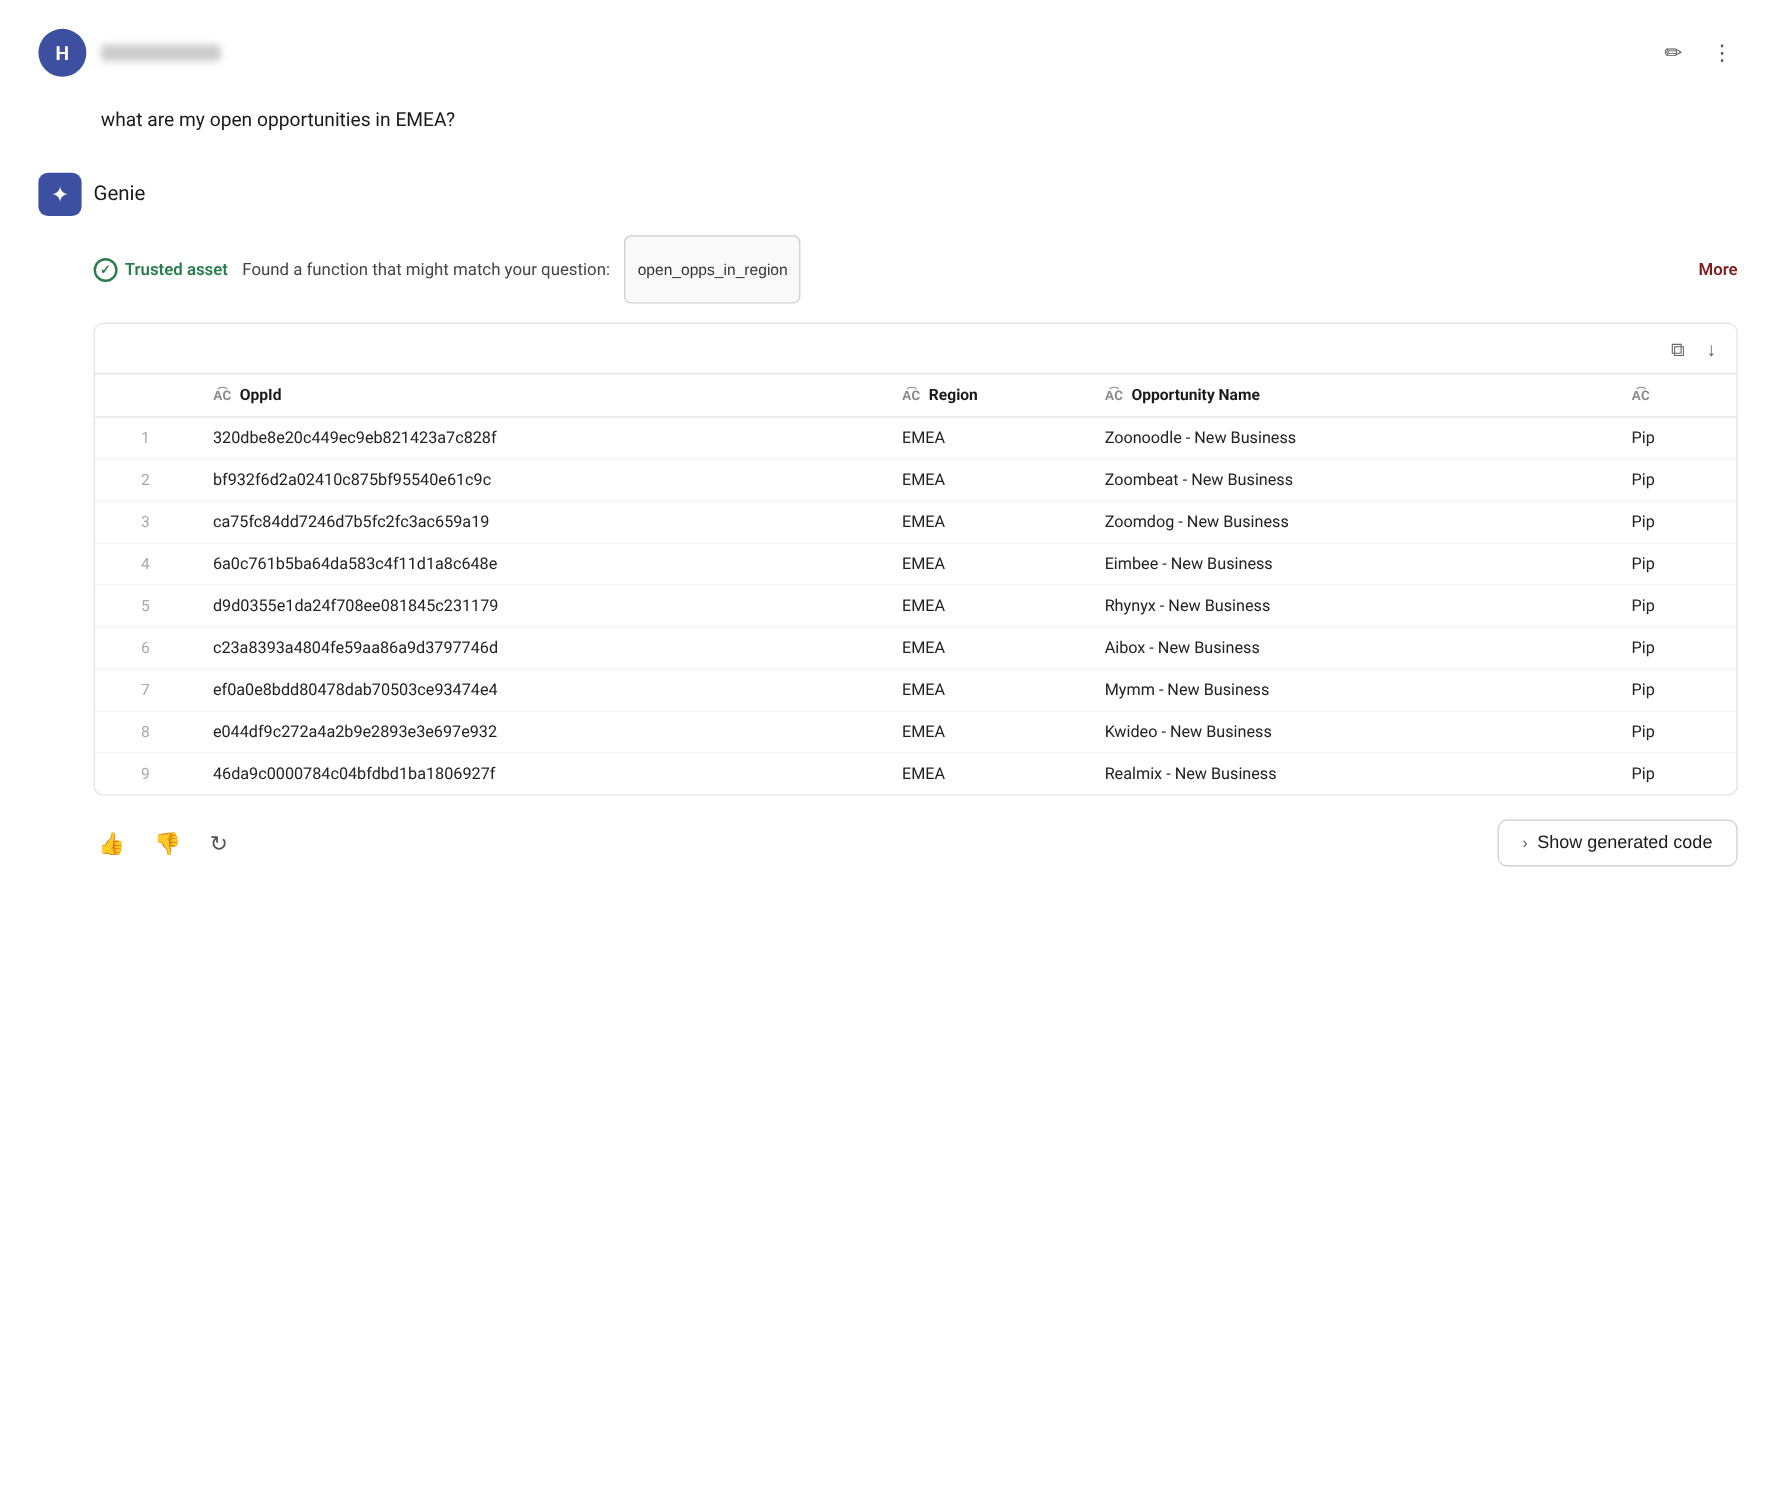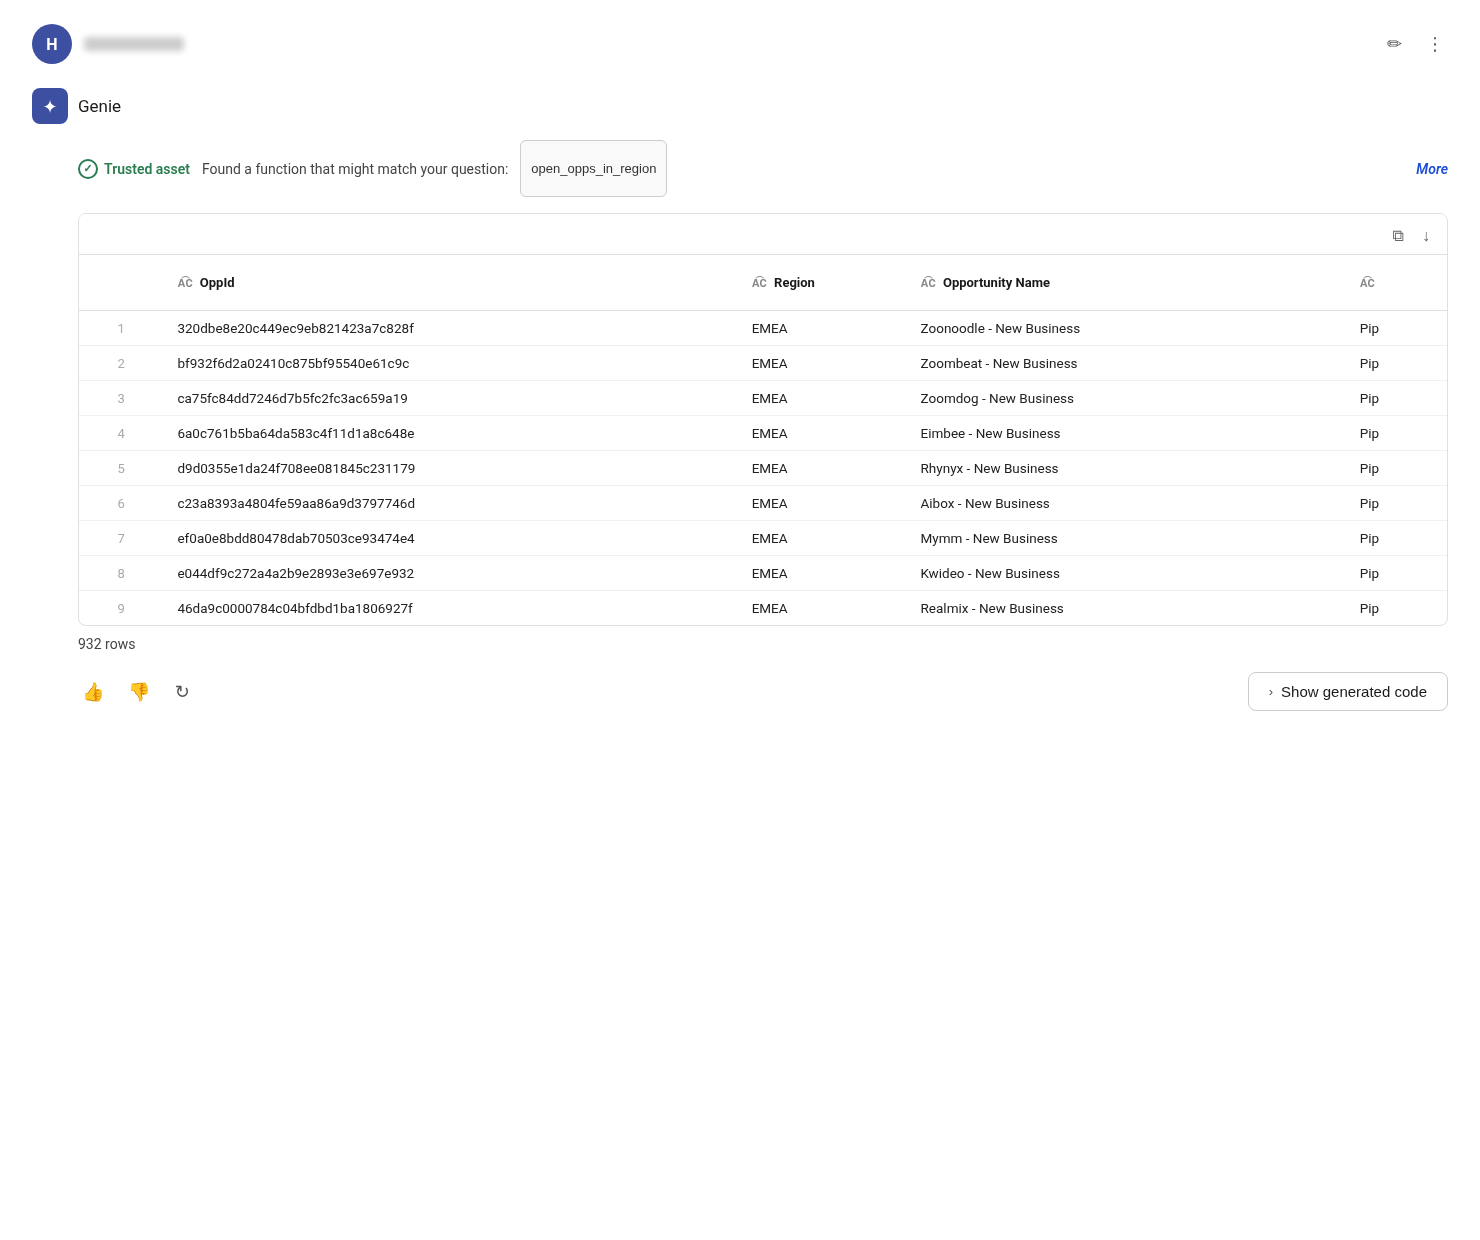--- a/index.html
+++ b/index.html
@@ -137,27 +137,26 @@
     .function-chip {
       border: 1px solid #ccc;
       border-radius: 6px;
       padding: 20px 10px;
       font-size: 13px;
       color: #333;
       background: #f9f9f9;
       font-family: Liberation Sans, sans-serif;
     }
     .more-link {
-      color: #1d4ed8;
+      color: #7f1d1d;
       font-weight: 600;
       font-size: 14px;
       cursor: pointer;
       margin-left: auto;
       text-decoration: none;
-      font-style: italic;
     }
 
     
     .table-container {
       margin-left: 46px;
       border: 1px solid #e0e0e0;
       border-radius: 8px;
       overflow: hidden;
       position: relative;
     }
@@ -184,21 +183,21 @@
       border-collapse: collapse;
       font-size: 13.5px;
     }
     .data-table thead tr {
       border-top: 1px solid #e0e0e0;
       border-bottom: 1px solid #e0e0e0;
       background: #fff;
     }
     .data-table th {
       text-align: left;
-      padding: 20px 14px;
+      padding: 10px 14px;
       font-weight: 700;
       color: #1a1a1a;
       white-space: nowrap;
       font-size: 13px;
     }
     .data-table th.row-num {
       width: 50px;
       color: #aaa;
       font-weight: 400;
       text-align: center;
@@ -295,20 +294,21 @@
     <div class="header-actions">
       <button class="icon-btn">
         <span>✏</span>
       </button>
       <button class="icon-btn">
         <span>⋮</span>
       </button>
     </div>
   </div>
 
+  <div class="user-question">what are my open opportunities in EMEA?</div>
 
   <div class="genie-section">
     <div class="genie-header">
       <div class="genie-icon">✦</div>
       <span class="genie-label">Genie</span>
     </div>
 
     <div class="trusted-asset-row">
       <div class="trusted-badge">
         <div class="check-circle">✓</div>
@@ -411,21 +411,20 @@
               <td class="row-num">9</td>
               <td class="col-oppid">46da9c0000784c04bfdbd1ba1806927f</td>
               <td class="col-region">EMEA</td>
               <td class="col-oppname">Realmix - New Business</td>
               <td class="col-extra">Pip</td>
             </tr>
           </tbody>
       </table>
     </div>
 
-    <div class="row-count">932 rows</div>
 
     <div class="footer-actions">
       <div class="feedback-buttons">
         <button class="feedback-btn">
           <span>👍</span>
         </button>
         <button class="feedback-btn">
           <span>👎</span>
         </button>
         <button class="feedback-btn">

